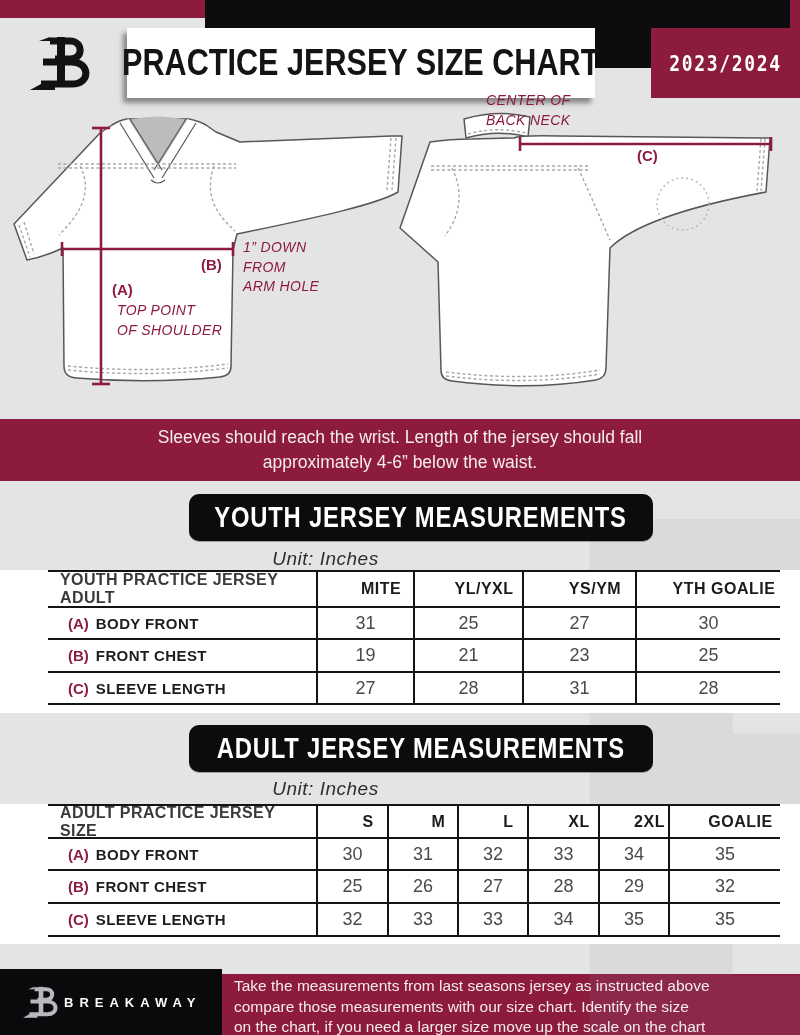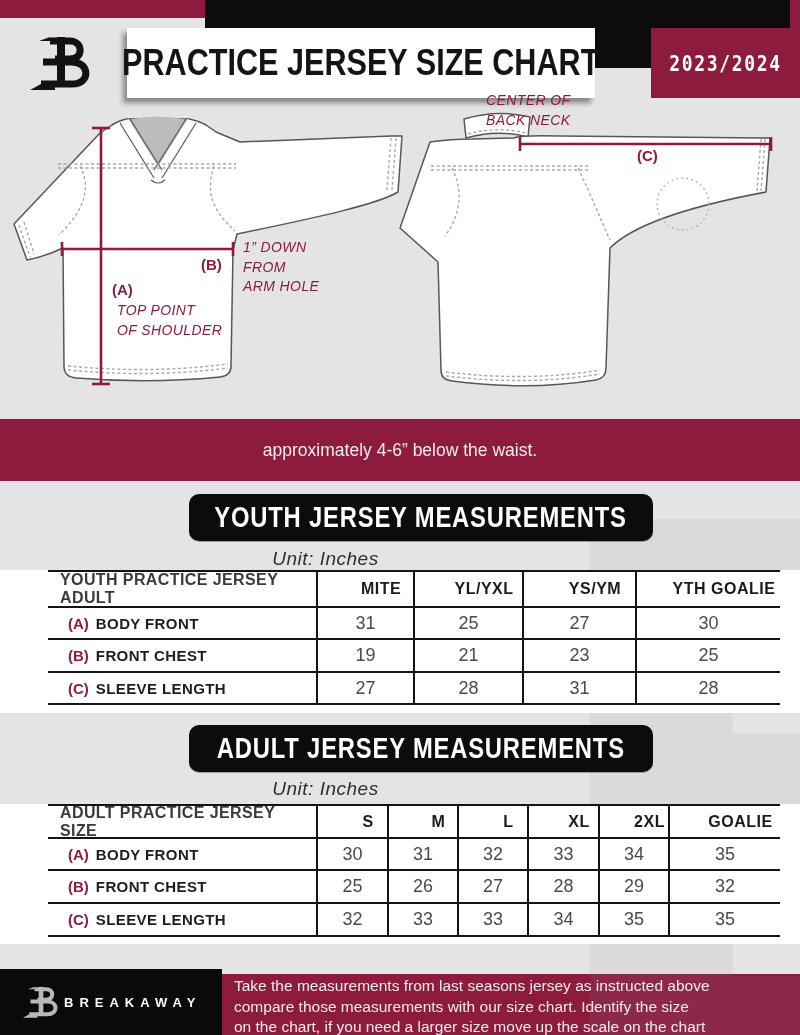--- a/index.html
+++ b/index.html
@@ -194,20 +194,21 @@
     <div>FROM</div>
     <div>ARM HOLE</div>
   </div>
   <div class="abs m-label" style="left:112px;top:281px;">(A)</div>
   <div class="abs m-note" style="left:117px;top:301px;">
     <div>TOP POINT</div>
     <div>OF SHOULDER</div>
   </div>
 
   <div class="abs notice">
+    <div>Sleeves should reach the wrist. Length of the jersey should fall</div>
     <div>approximately 4-6” below the waist.</div>
   </div>
 
   <div class="abs banner" style="top:494px;">
     <div class="banner-text">YOUTH JERSEY MEASUREMENTS</div>
   </div>
   <div class="abs unit" style="top:548px;">Unit: Inches</div>
 
   <div class="abs band" style="top:570px;height:143px;"></div>
   <div class="abs sizetable" style="top:570px;grid-template-columns:268px 97px 109px 113px 145px;">

